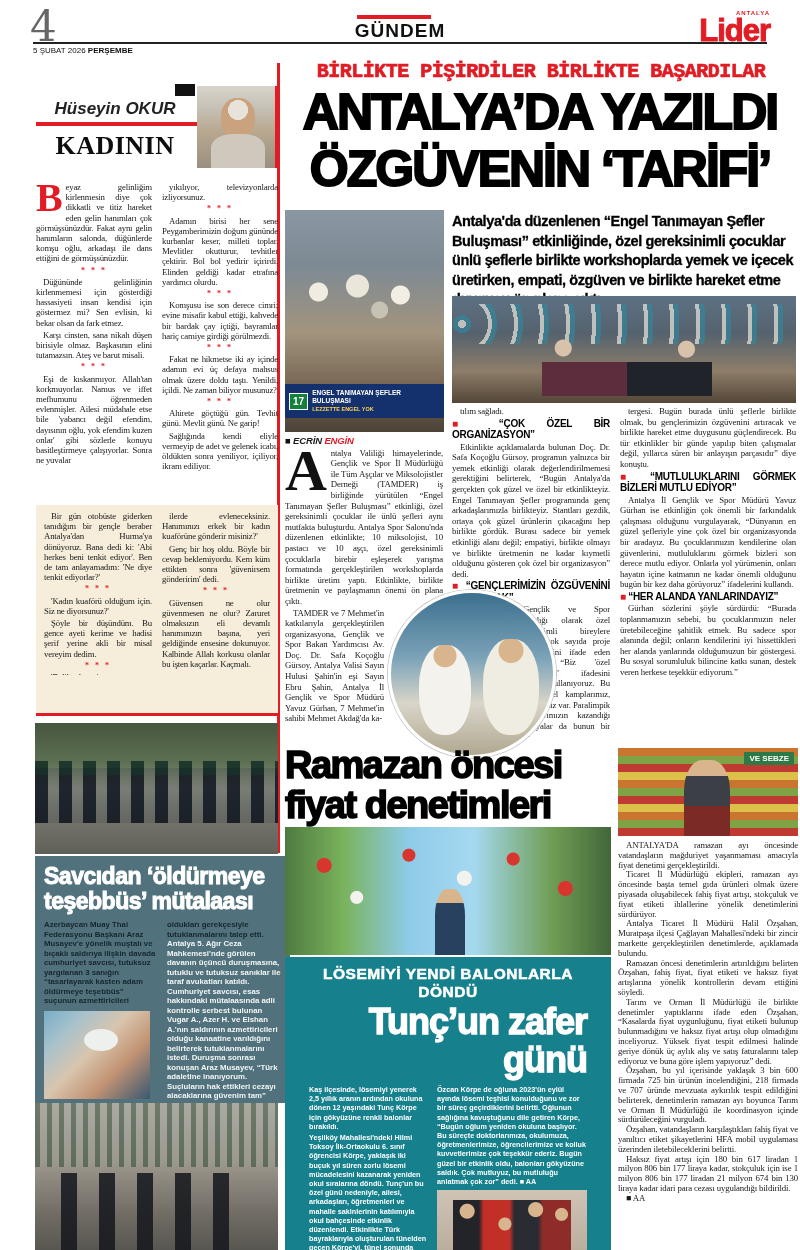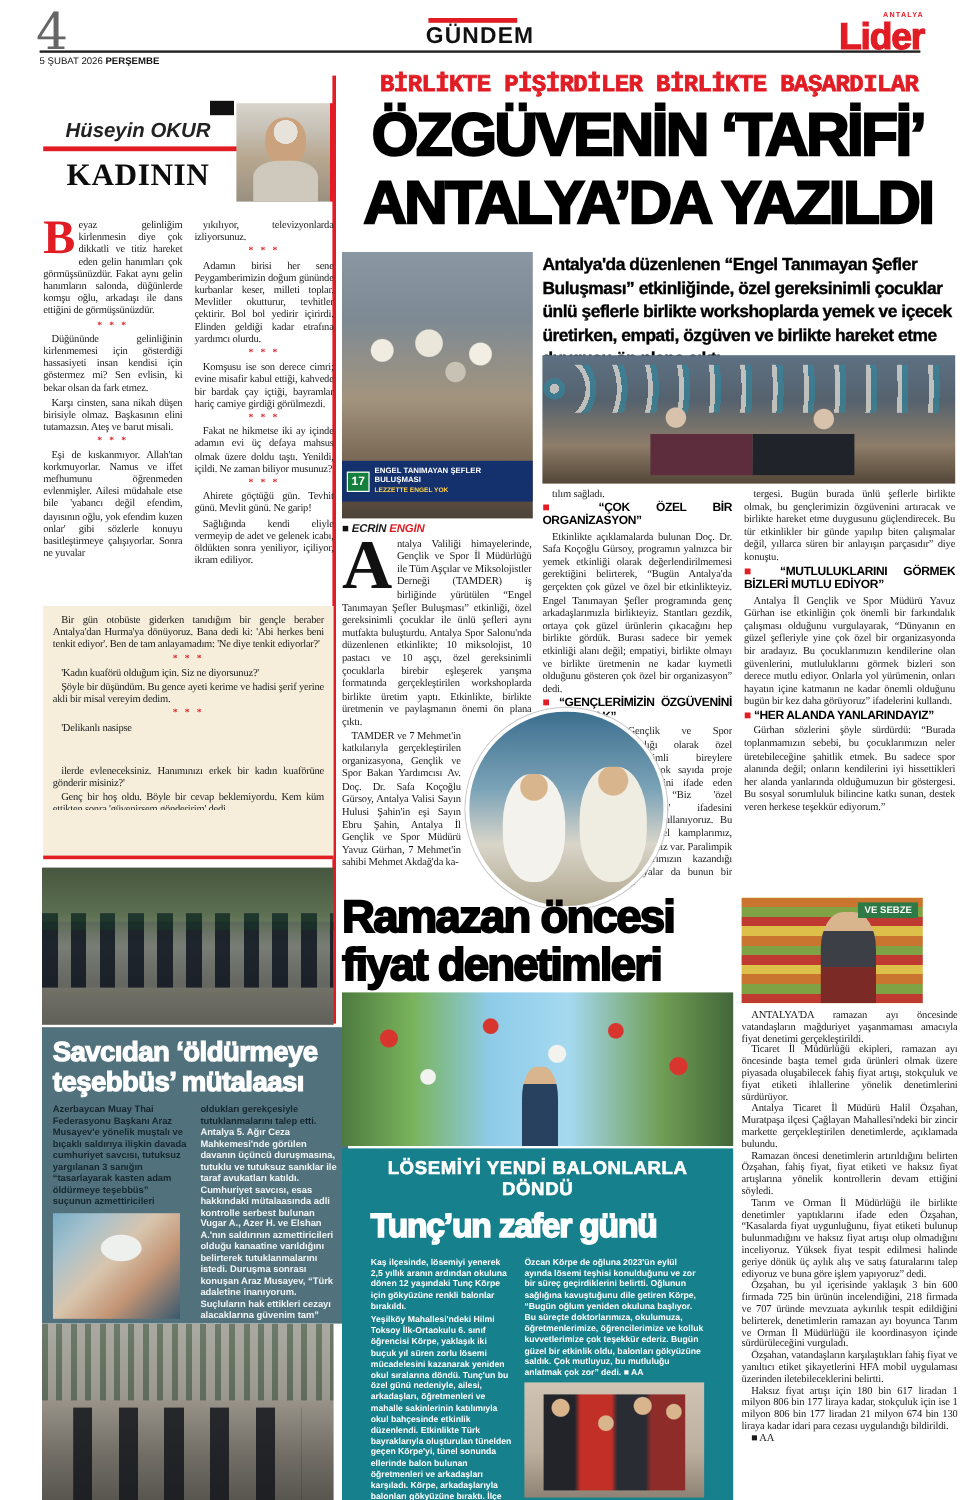--- a/index.html
+++ b/index.html
@@ -37,21 +37,21 @@
              line-height:31px;letter-spacing:.5px;color:#0d0d0d;}
   .okur-cols{left:36px;top:182px;width:242px;height:320px;display:flex;gap:10px;overflow:hidden;}
   .okur-cols .c,.hatira-cols .c{flex:1;font-size:8.8px;line-height:10.2px;text-align:justify;letter-spacing:-.2px;}
   .okur-cols p,.hatira-cols p{margin:0 0 2px 0;text-indent:7px;}
   p.sep{color:#e11c24;text-align:center;text-indent:0;font-weight:bold;letter-spacing:2px;font-size:8px;margin:1px 0;}
   .lead-drop{text-indent:0 !important;}
   .dropcap-b{float:left;font-size:40px;line-height:32px;font-weight:bold;color:#e11c24;padding-right:3px;}
   .hatira{left:36px;top:505px;width:242px;height:211px;background:#f6eedb;border-bottom:3px solid #e11c24;}
   .hatira-title{height:25px;background:#e8362d;color:#fff;text-align:center;font-family:"Liberation Sans",sans-serif;
                 font-weight:bold;font-size:15px;line-height:25px;letter-spacing:2px;}
-  .hatira-cols{display:flex;gap:24px;padding:6px 8px;height:170px;overflow:hidden;flex-direction:column;}
+  .hatira-cols{display:flex;gap:10px;padding:6px 8px;height:170px;overflow:hidden;}
 
   .photo{overflow:hidden;}
   .ph-soldiers{left:35px;top:723px;width:243px;height:131px;
       background:linear-gradient(180deg,#47563f 0%,#5d7052 30%,#8d9183 50%,#75756b 72%,#60605a 100%);}
   .ph-soldiers::before{content:"";position:absolute;left:0;top:45px;right:0;height:55px;
       background:repeating-linear-gradient(90deg,rgba(16,22,32,.88) 0 13px,rgba(60,66,74,.25) 13px 24px);}
   .ph-soldiers::after{content:"";position:absolute;left:0;top:38px;right:0;height:14px;
       background:repeating-linear-gradient(90deg,rgba(24,48,40,.9) 0 13px,transparent 13px 24px);}
 
   
@@ -140,34 +140,34 @@
                  radial-gradient(circle at 55% 40%,#f2f2ee 0 7px,transparent 8px),
                  radial-gradient(circle at 70% 25%,#d8352e 0 6px,transparent 7px),
                  radial-gradient(circle at 86% 48%,#d8352e 0 7px,transparent 8px),
                  linear-gradient(90deg,#4e7a40 0%,#79b35c 18%,#8ecbe8 38%,#a5d9f0 58%,#6f9d54 82%,#43663a 100%);}
   .ph-balloons::before{content:"";position:absolute;left:150px;top:62px;width:30px;height:66px;border-radius:40% 40% 0 0;
       background:linear-gradient(180deg,#d9b58e 0 14px,#27415e 14px 100%);}
   .tunc{left:285px;top:957px;width:326px;height:293px;background:#17808d;padding:6px 24px;
         font-family:"Liberation Sans",sans-serif;color:#fff;}
   .tunc .kicker2{text-align:center;font-size:15.5px;font-weight:bold;letter-spacing:.5px;
                  -webkit-text-stroke:.5px #fff;margin:2px 0 2px 0;}
-  .tunc h2{margin:0 0 6px 0;text-align:left;font-size:28px;line-height:38px;font-weight:bold;
+  .tunc h2{margin:0 0 6px 0;text-align:right;font-size:36px;line-height:38px;font-weight:bold;
            letter-spacing:-1px;-webkit-text-stroke:1.4px #fff;}
   .tunc-cols{display:flex;gap:9px;height:206px;overflow:hidden;}
   .tunc-cols .c{flex:1;font-size:7.2px;line-height:9.2px;font-weight:bold;text-align:left;}
   .tunc-cols p{margin:0 0 2px 0;}
   .ph-family{width:150px;height:96px;margin-top:4px;background:linear-gradient(180deg,#cfc3b4 0%,#bdaf9e 60%,#8d8274 100%);}
   .ph-family::before{content:"";position:absolute;margin-left:16px;margin-top:10px;width:118px;height:80px;
       background:radial-gradient(circle at 12% 14%,#d9b58e 0 7px,transparent 8px),
                  radial-gradient(circle at 44% 30%,#d9b58e 0 6px,transparent 7px),
                  radial-gradient(circle at 70% 12%,#d9b58e 0 7px,transparent 8px),
                  radial-gradient(circle at 92% 18%,#d9b58e 0 6px,transparent 7px),
                  linear-gradient(90deg,#23242a 0 22%,#c22f27 26% 48%,#2a2c34 52% 72%,#8d2c28 76% 100%);}
 
-  .ph-market{left:618px;top:748px;width:151px;height:88px;
+  .ph-market{left:618px;top:748px;width:180px;height:88px;
       background:repeating-linear-gradient(180deg,#c9752f 0 8px,#7fa344 8px 16px,#bf3a30 16px 24px,#dcc04a 24px 32px);}
   .ph-market::before{content:"";position:absolute;left:66px;top:12px;width:46px;height:76px;border-radius:40% 40% 0 0;
       background:linear-gradient(180deg,#d9b58e 0 16px,#3d3f46 16px 46px,#7c2a26 46px 100%);}
   .market-sign{position:absolute;right:4px;top:4px;background:#2e7a46;color:#fff;font-family:"Liberation Sans",sans-serif;
       font-weight:bold;font-size:8px;padding:2px 5px;}
   .ram-text{left:618px;top:841px;width:180px;height:409px;font-size:8.8px;line-height:9.8px;
             text-align:justify;letter-spacing:-.15px;overflow:hidden;}
   .ram-text p{margin:0;text-indent:8px;}
 </style>
 </head>
@@ -255,22 +255,22 @@
       <div class="c" data-interactable="false">
         <span class="sav-bold" data-interactable="false">oldukları gerekçesiyle tutuklanmalarını talep etti.</span><span class="sav-rest" data-interactable="false"> Antalya 5. Ağır Ceza Mahkemesi'nde görülen davanın üçüncü duruşmasına, tutuklu ve tutuksuz sanıklar ile taraf avukatları katıldı. Cumhuriyet savcısı, esas hakkındaki mütalaasında adli kontrolle serbest bulunan Vugar A., Azer H. ve Elshan A.'nın saldırının azmettiricileri olduğu kanaatine varıldığını belirterek tutuklanmalarını istedi. Duruşma sonrası konuşan Araz Musayev, “Türk adaletine inanıyorum. Suçluların hak ettikleri cezayı alacaklarına güvenim tam” dedi.</span>
         
       </div>
     </div>
   </div>
   <div class="abs photo ph-court" data-interactable="false"></div>
 
   <div class="abs kicker" data-interactable="false">BİRLİKTE PİŞİRDİLER BİRLİKTE BAŞARDILAR</div>
   <div class="abs h1" data-interactable="false">
+    <div data-interactable="false">ANTALYA’DA YAZILDI</div>
     <div data-interactable="false">ÖZGÜVENİN ‘TARİFİ’</div>
-    <div data-interactable="false">ANTALYA’DA YAZILDI</div>
   </div>
 
   <div class="abs photo ph-chef" data-interactable="false">
     <div class="chef-banner" data-interactable="false">
       <span class="num" data-interactable="false">17</span>
       <span class="t1" data-interactable="false"><span data-interactable="false">ENGEL TANIMAYAN ŞEFLER BULUŞMASI</span><span class="t2" data-interactable="false">LEZZETTE ENGEL YOK</span></span>
     </div>
   </div>
 
   <div class="abs deck" data-interactable="false">Antalya'da düzenlenen “Engel Tanımayan Şefler Buluşması” etkinliğinde, özel gereksinimli çocuklar ünlü şeflerle birlikte workshoplarda yemek ve içecek üretirken, empati, özgüven ve birlikte hareket etme duygusu ön plana çıktı.</div>

